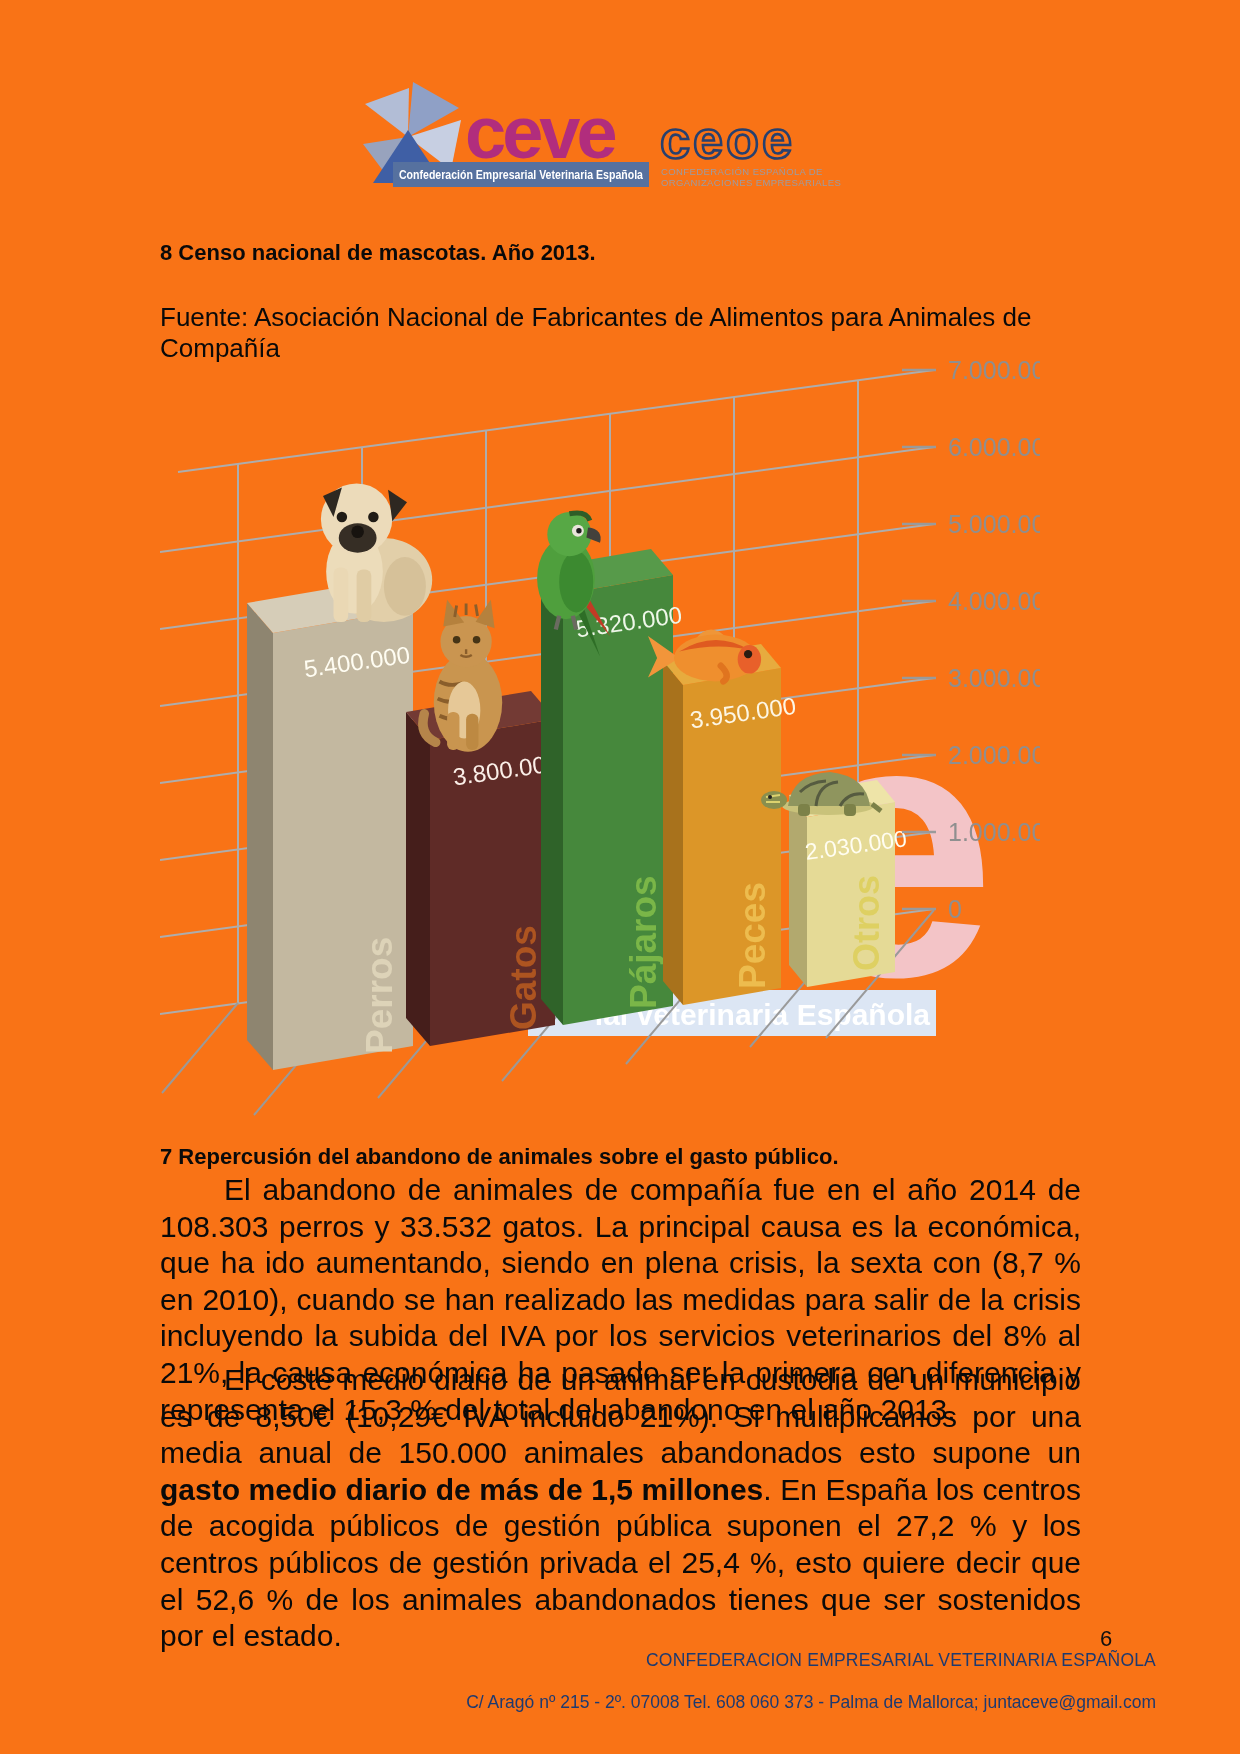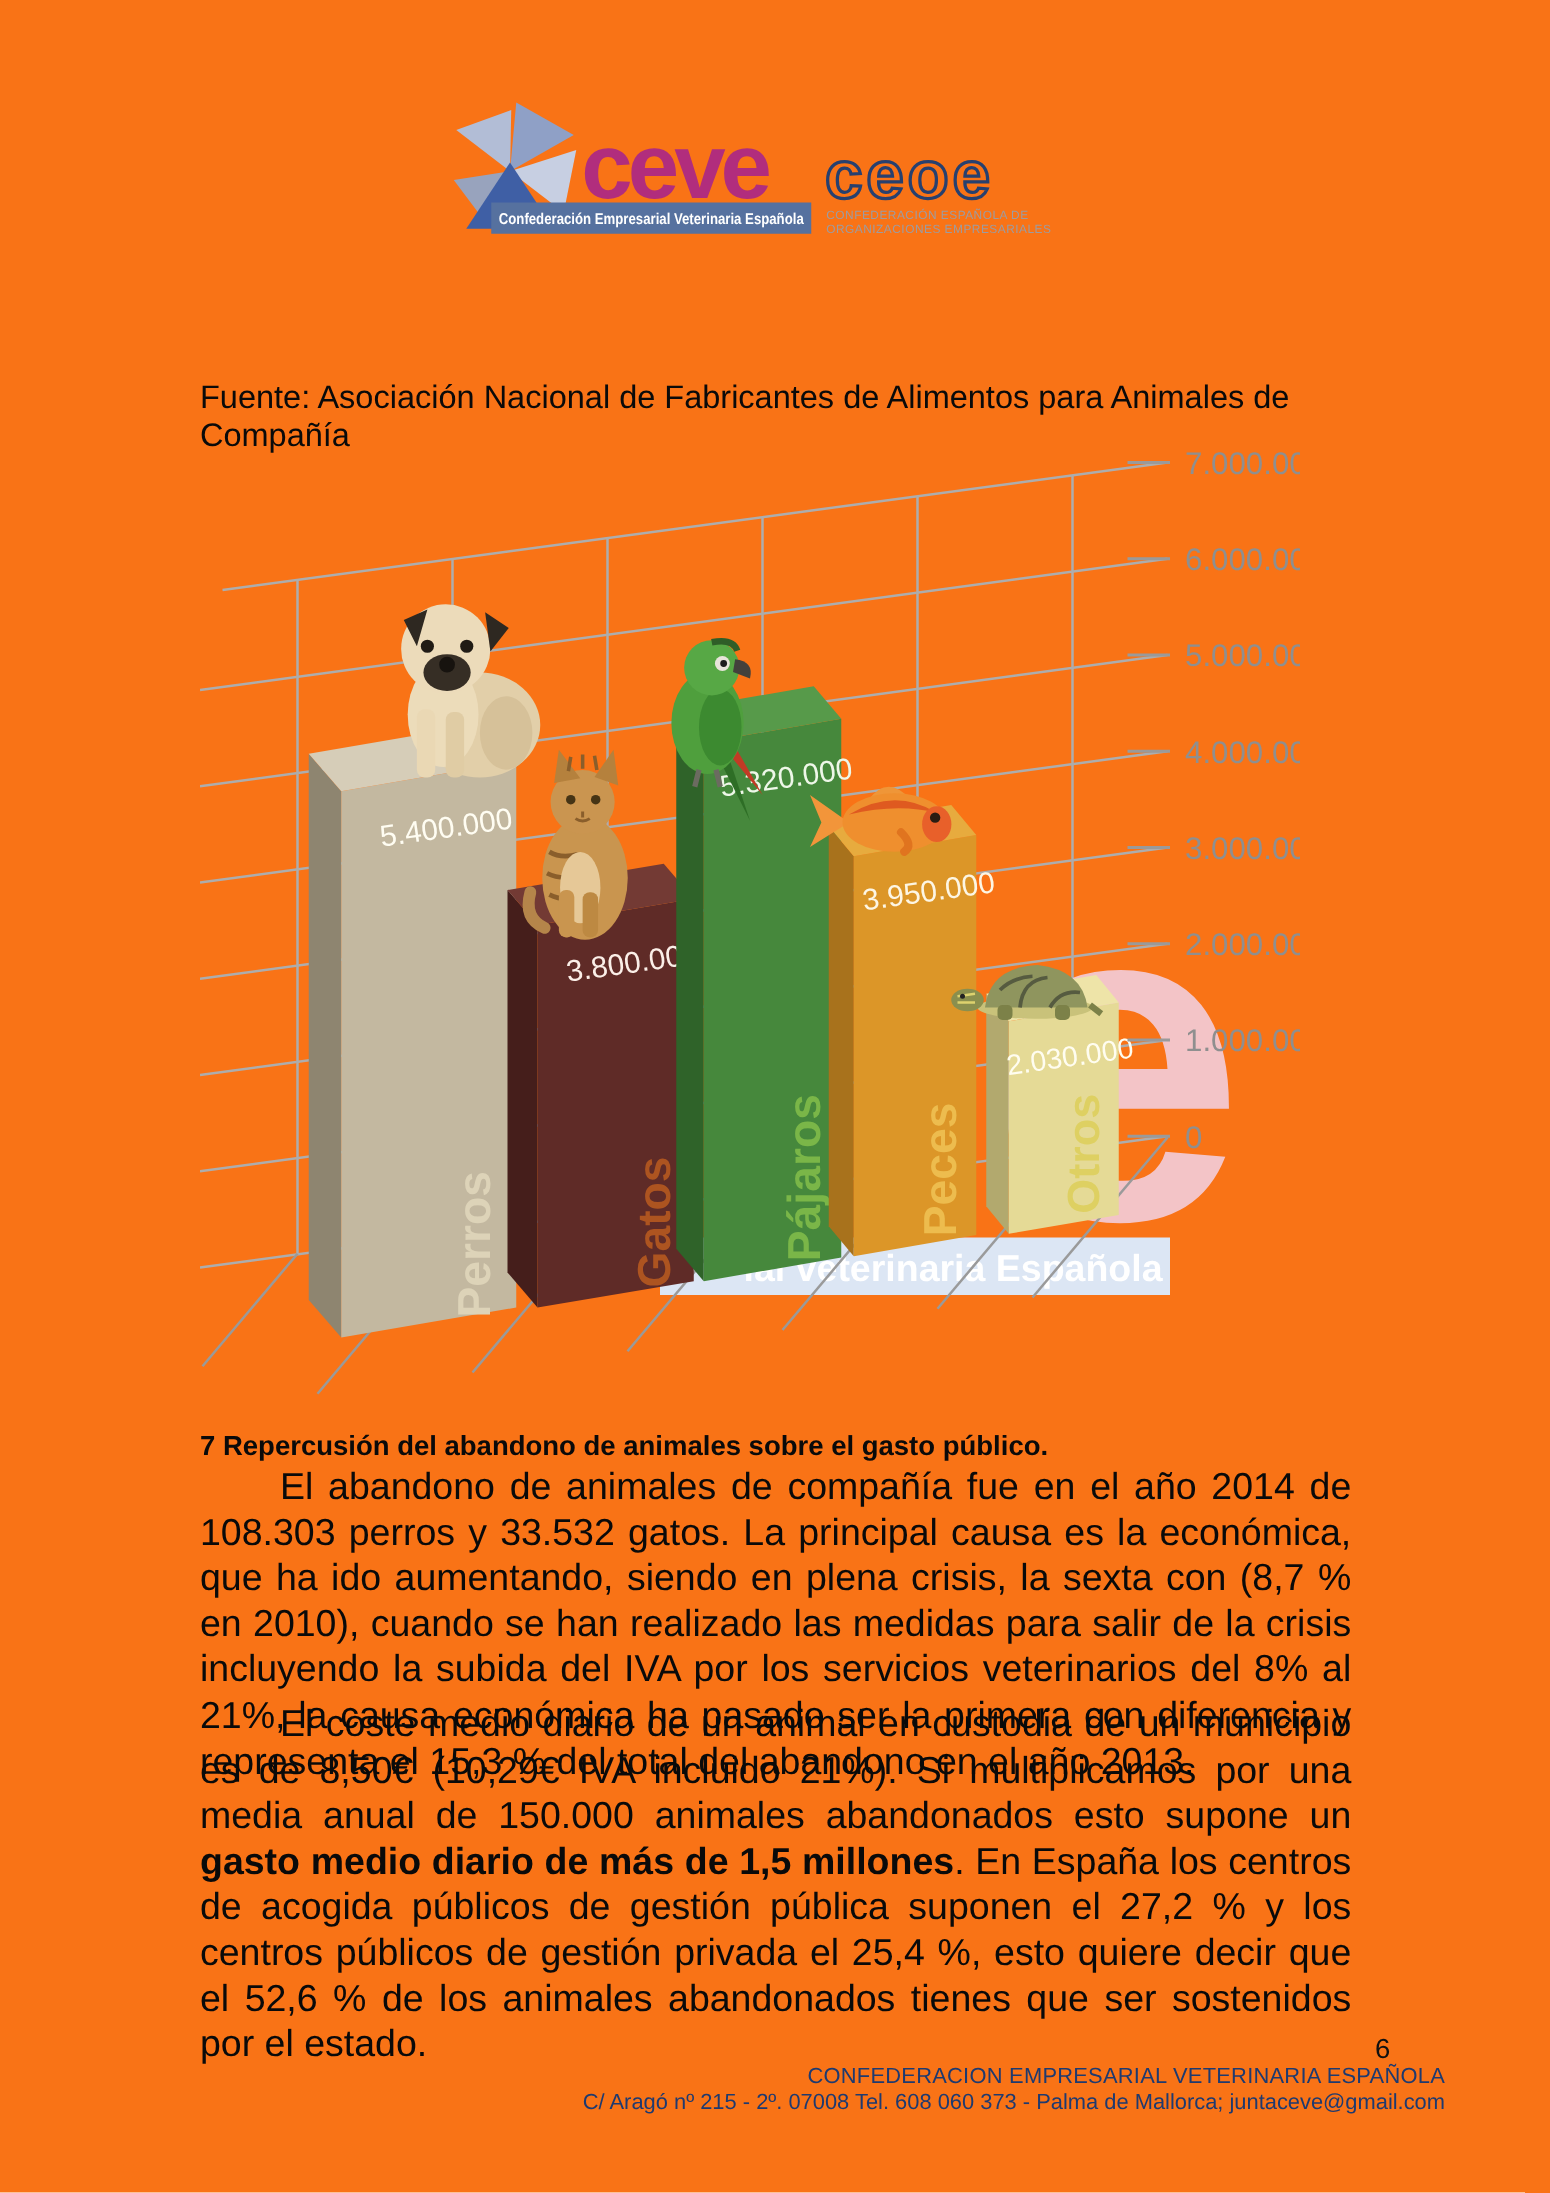--- a/index.html
+++ b/index.html
@@ -5,21 +5,21 @@
   html,body{margin:0;padding:0;background:#fff;}
   .page{position:relative;width:1240px;height:1754px;background:#f97316;overflow:hidden;
         font-family:"Liberation Sans",sans-serif;color:#000;}
   .abs{position:absolute;}
   .h-bold{font-size:22px;font-weight:bold;color:#0a0a0a;}
   .body-text{font-size:30px;line-height:36.6px;text-align:justify;text-align-last:left;color:#0a0a0a;}
   .indent{text-indent:64px;}
   .src-line{font-size:26px;color:#0a0a0a;}
   .footer-wrap{left:140px;top:1650px;width:1016px;text-align:right;color:#1e3a70;font-weight:normal;}
   .footer-l1{font-size:17.5px;letter-spacing:0.2px;}
-  .footer-l2{font-size:17.5px;margin-top:0;}
+  .footer-l2{font-size:17.5px;margin-top:21px;}
   .pagenum{left:1100px;top:1626px;font-size:22px;color:#111;}
   svg text{font-family:"Liberation Sans",sans-serif;}
 </style>
 </head>
 <body>
 
 <div class="page">
 
   <svg class="abs" style="left:353px;top:80px;" width="300" height="115" viewBox="0 0 300 115">
     <g>
@@ -33,20 +33,21 @@
     <rect x="40" y="82" width="256" height="25" fill="#56719f"></rect>
     <text x="46" y="99" font-size="12.5" font-weight="bold" fill="#ffffff" textLength="244" lengthAdjust="spacingAndGlyphs">Confederación Empresarial Veterinaria Española</text>
   </svg>
 
   <svg class="abs" style="left:658px;top:112px;" width="200" height="80" viewBox="0 0 200 80">
     <text x="2" y="46" font-size="54" font-weight="bold" fill="none" stroke="#27406f" stroke-width="2.6" letter-spacing="3">ceoe</text>
     <text x="3" y="63" font-size="9.5" fill="#9c9ca2" letter-spacing="0.4">CONFEDERACIÓN ESPAÑOLA DE</text>
     <text x="3" y="74" font-size="9.5" fill="#9c9ca2" letter-spacing="0.4">ORGANIZACIONES EMPRESARIALES</text>
   </svg>
 
+  <div class="abs h-bold" style="left:160px;top:240px;width:900px;">8 Censo nacional de mascotas. Año 2013.</div>
   <div class="abs src-line" style="left:160px;top:302px;width:950px;">Fuente: Asociación Nacional de Fabricantes de Alimentos para Animales de Compañía</div>
 
   <svg class="abs" style="left:160px;top:330px;" width="880" height="795" viewBox="0 0 880 795">
 
     <g stroke="#adadad" stroke-width="2">
       <line x1="18" y1="142" x2="774" y2="40"></line>
       <line x1="0" y1="222" x2="774" y2="117"></line>
       <line x1="0" y1="299" x2="774" y2="194"></line>
       <line x1="0" y1="376" x2="774" y2="271"></line>
       <line x1="0" y1="453" x2="774" y2="348"></line>

